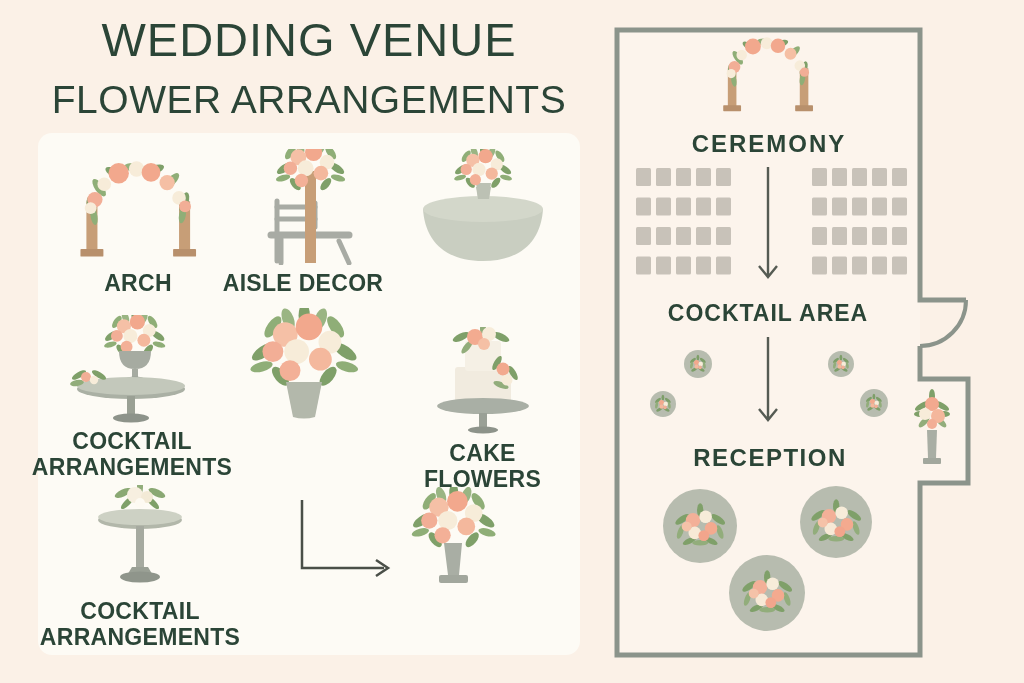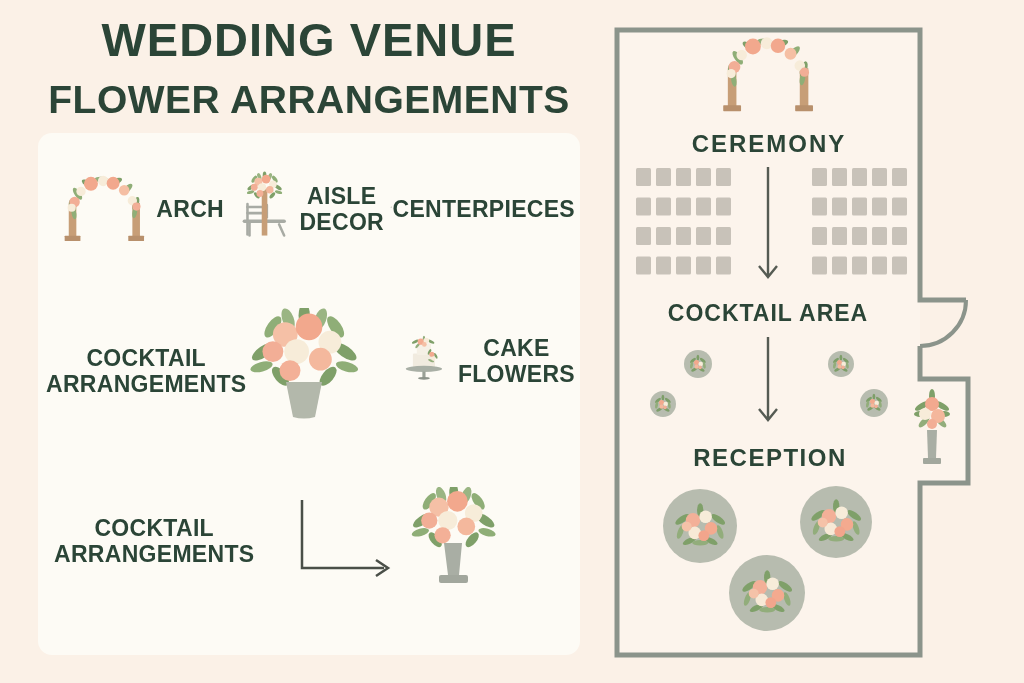--- a/index.html
+++ b/index.html
@@ -3,30 +3,30 @@
 <meta charset="utf-8">
 <style>
   html,body{margin:0;padding:0;}
   body{
     width:1024px;height:683px;position:relative;overflow:hidden;
     background:#fbf1e7;
     font-family:"Liberation Sans", sans-serif;
   }
   .title{
     position:absolute;left:0;top:16px;width:618px;text-align:center;
-    color:#2b4537;font-weight:bold;line-height:1.04;
+    color:#2b4537;font-weight:normal;line-height:1.04;
   }
   .title .l1{font-size:47px;letter-spacing:1px;}
   .title .l2{font-size:39px;letter-spacing:0.5px;margin-top:15px;}
   .panel{
     position:absolute;left:38px;top:133px;width:542px;height:522px;
     background:#fdfbf5;border-radius:14px;
   }
   .cell{
-    position:absolute;display:flex;align-items:center;
+    position:absolute;display:flex;flex-direction:column;align-items:center;
   }
   .cell .lbl{
     margin-top:6px;color:#2b4537;font-weight:bold;font-size:23px;
     text-align:center;line-height:1.12;white-space:pre-line;letter-spacing:0.3px;
   }
   .flowArrow{position:absolute;}
   svg{display:block;}
   .planText{
     font-family:"Liberation Sans", sans-serif;font-weight:bold;fill:#2b4537;
   }
@@ -144,21 +144,20 @@
   </div>
 
   <div class="cell" style="left:352px;top:16px;width:185px;">
     <svg width="172" height="116" viewBox="0 0 172 116">
       <path d="M 26 60 C 28 92 48 112 86 112 C 124 112 144 92 146 60 Z" fill="#c9cec1"></path>
       <path d="M 79 34 L 94 34 L 91 56 L 82 56 Z" fill="#bcc1b4"></path>
       <ellipse cx="86" cy="60" rx="60" ry="13" fill="#d3d7ca"></ellipse>
       <path d="M 79 38 L 94 38 L 92 50 L 81 50 Z" fill="#bcc1b4"></path>
       <use href="#bouquet" transform="translate(58,-4) scale(0.51)"></use>
     </svg>
-    <div class="lbl">CENTERPIECES</div>
   </div>
 
   <div class="cell" style="left:8px;top:182px;width:172px;">
     <svg width="175" height="108" viewBox="0 0 175 108">
       <use href="#bouquet" transform="translate(60,-5) scale(0.54)"></use>
       <path d="M 74 36 Q 74 54 90 54 Q 106 54 106 36 Z" fill="#a6aba1"></path>
       <rect x="87" y="54" width="6" height="9" fill="#a6aba1"></rect>
       <ellipse cx="90" cy="64" rx="9" ry="2.5" fill="#9aa096"></ellipse>
       <ellipse cx="86" cy="74" rx="54" ry="10" fill="#aab0a4"></ellipse>
       <ellipse cx="86" cy="71" rx="54" ry="9" fill="#c3c8bb"></ellipse>
@@ -176,21 +175,21 @@
 ARRANGEMENTS</div>
   </div>
 
   <div class="cell" style="left:186px;top:175px;width:160px;">
     <svg width="160" height="112" viewBox="0 0 160 112">
       <use href="#bouquet" transform="translate(28,-2) scale(0.95)"></use>
       <path d="M 62 74 L 98 74 L 91 109 Q 80 112 69 109 Z" fill="#b3b8ab"></path>
     </svg>
   </div>
 
-  <div class="cell" style="left:352px;top:172px;width:185px;justify-content:center;">
+  <div class="cell" style="left:352px;top:194px;width:185px;justify-content:center;">
     <svg width="172" height="108" viewBox="0 0 172 108">
       <rect x="58" y="40" width="56" height="36" rx="3" fill="#f1ebdf"></rect>
       <rect x="68" y="14" width="36" height="30" rx="3" fill="#f5f0e5"></rect>
       <g>
         <ellipse cx="64" cy="10" rx="9" ry="3.5" fill="#7fa069" transform="rotate(-25 64 10)"></ellipse>
         <ellipse cx="104" cy="10" rx="9" ry="3.5" fill="#7fa069" transform="rotate(25 104 10)"></ellipse>
         <ellipse cx="86" cy="2" rx="3" ry="7" fill="#92ad7b"></ellipse>
         <ellipse cx="70" cy="20" rx="8" ry="3" fill="#92ad7b" transform="rotate(-50 70 20)"></ellipse>
         <circle cx="78" cy="10" r="8" fill="#f3ab90"></circle>
         <circle cx="92" cy="7" r="7" fill="#f7ecd9"></circle>

